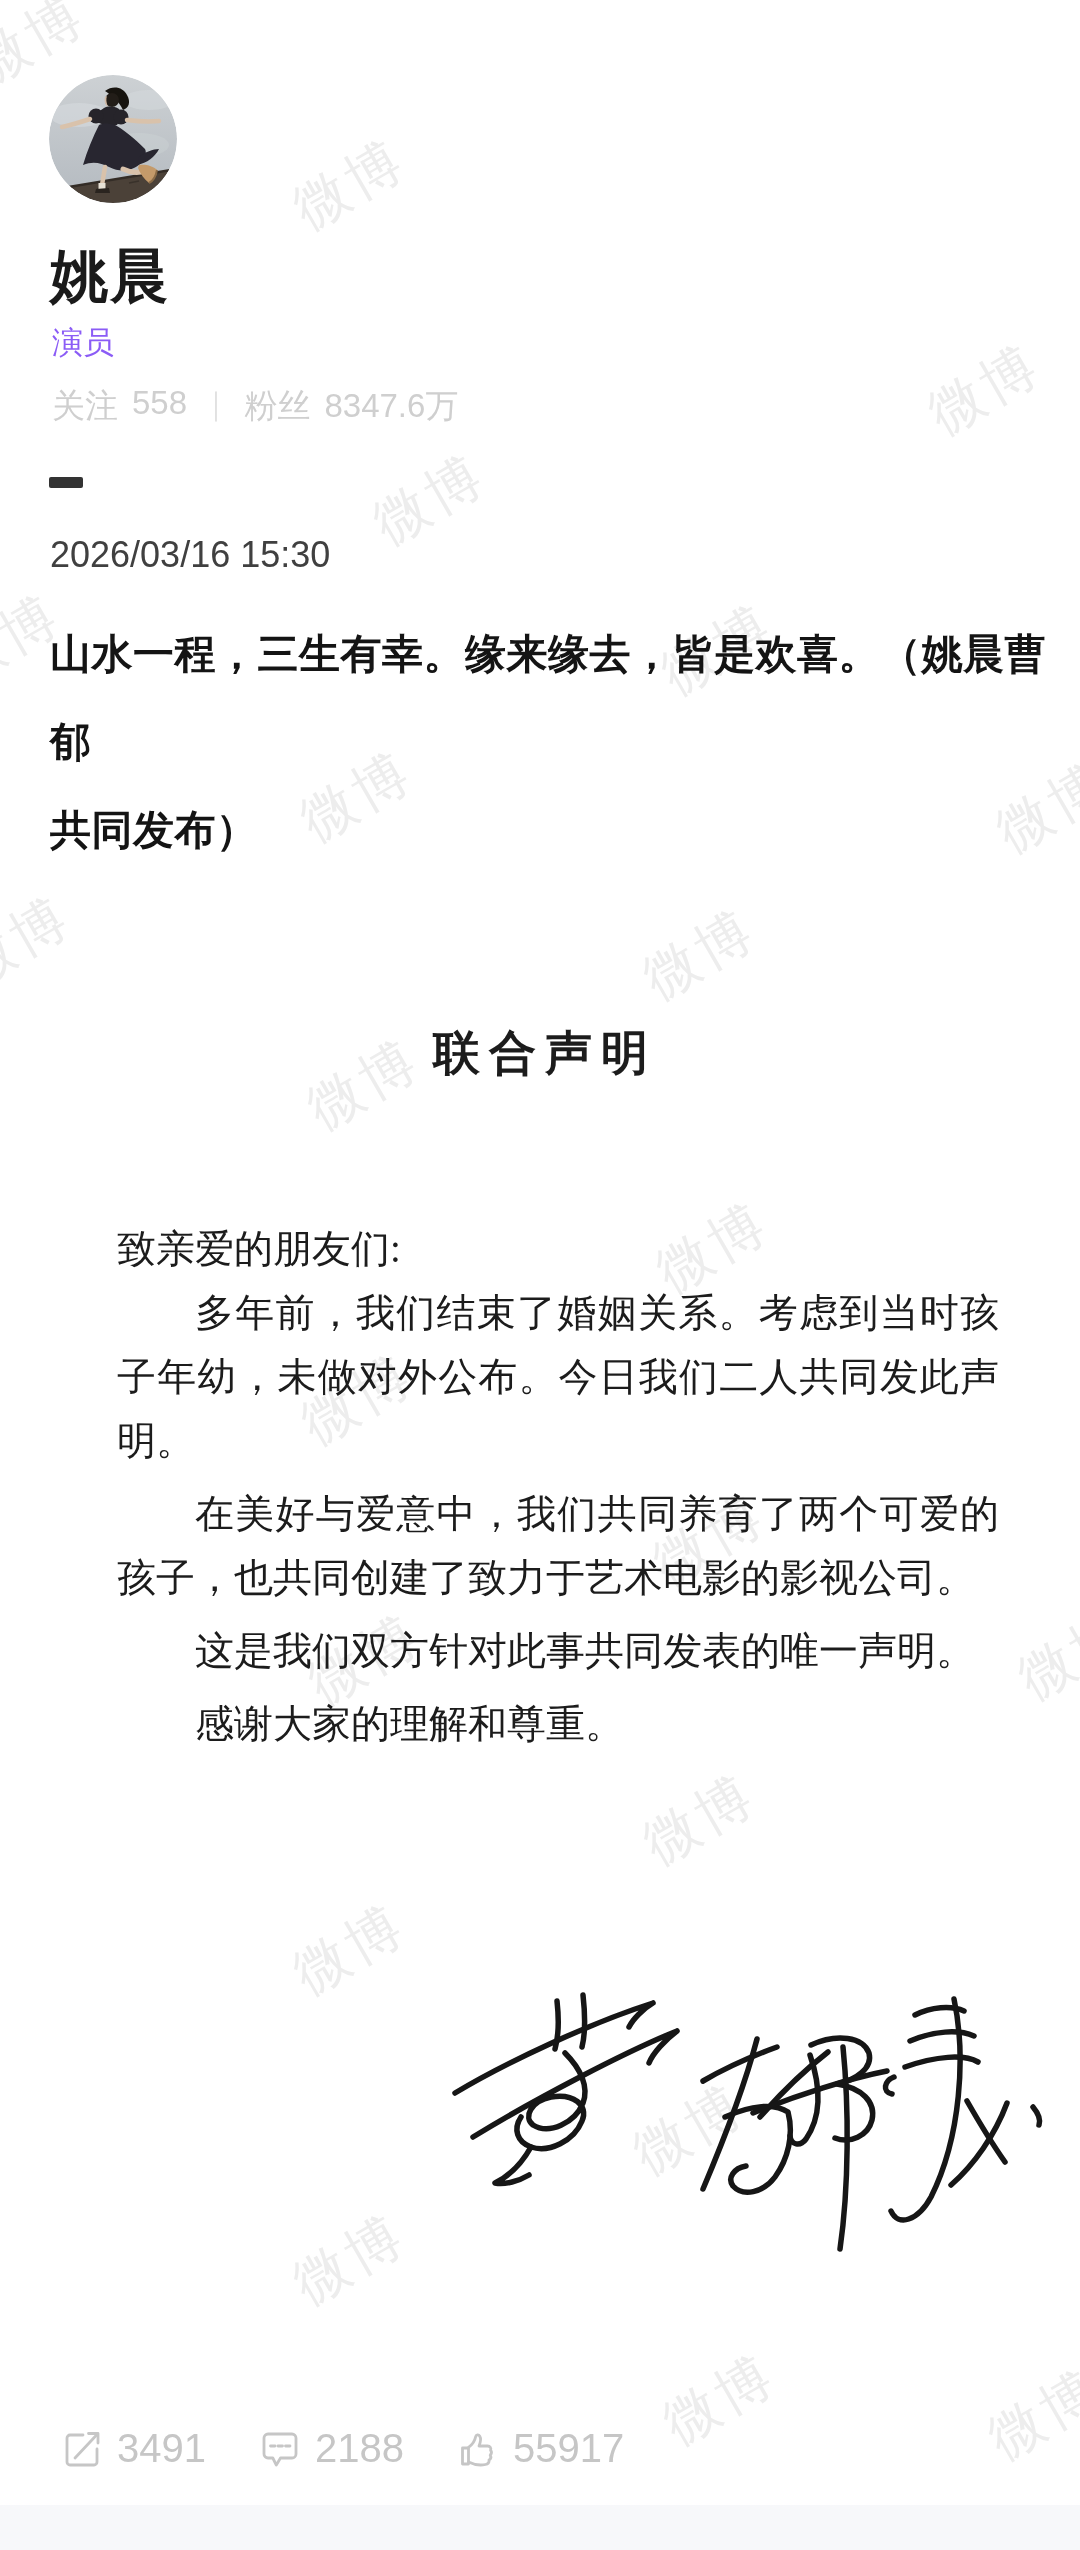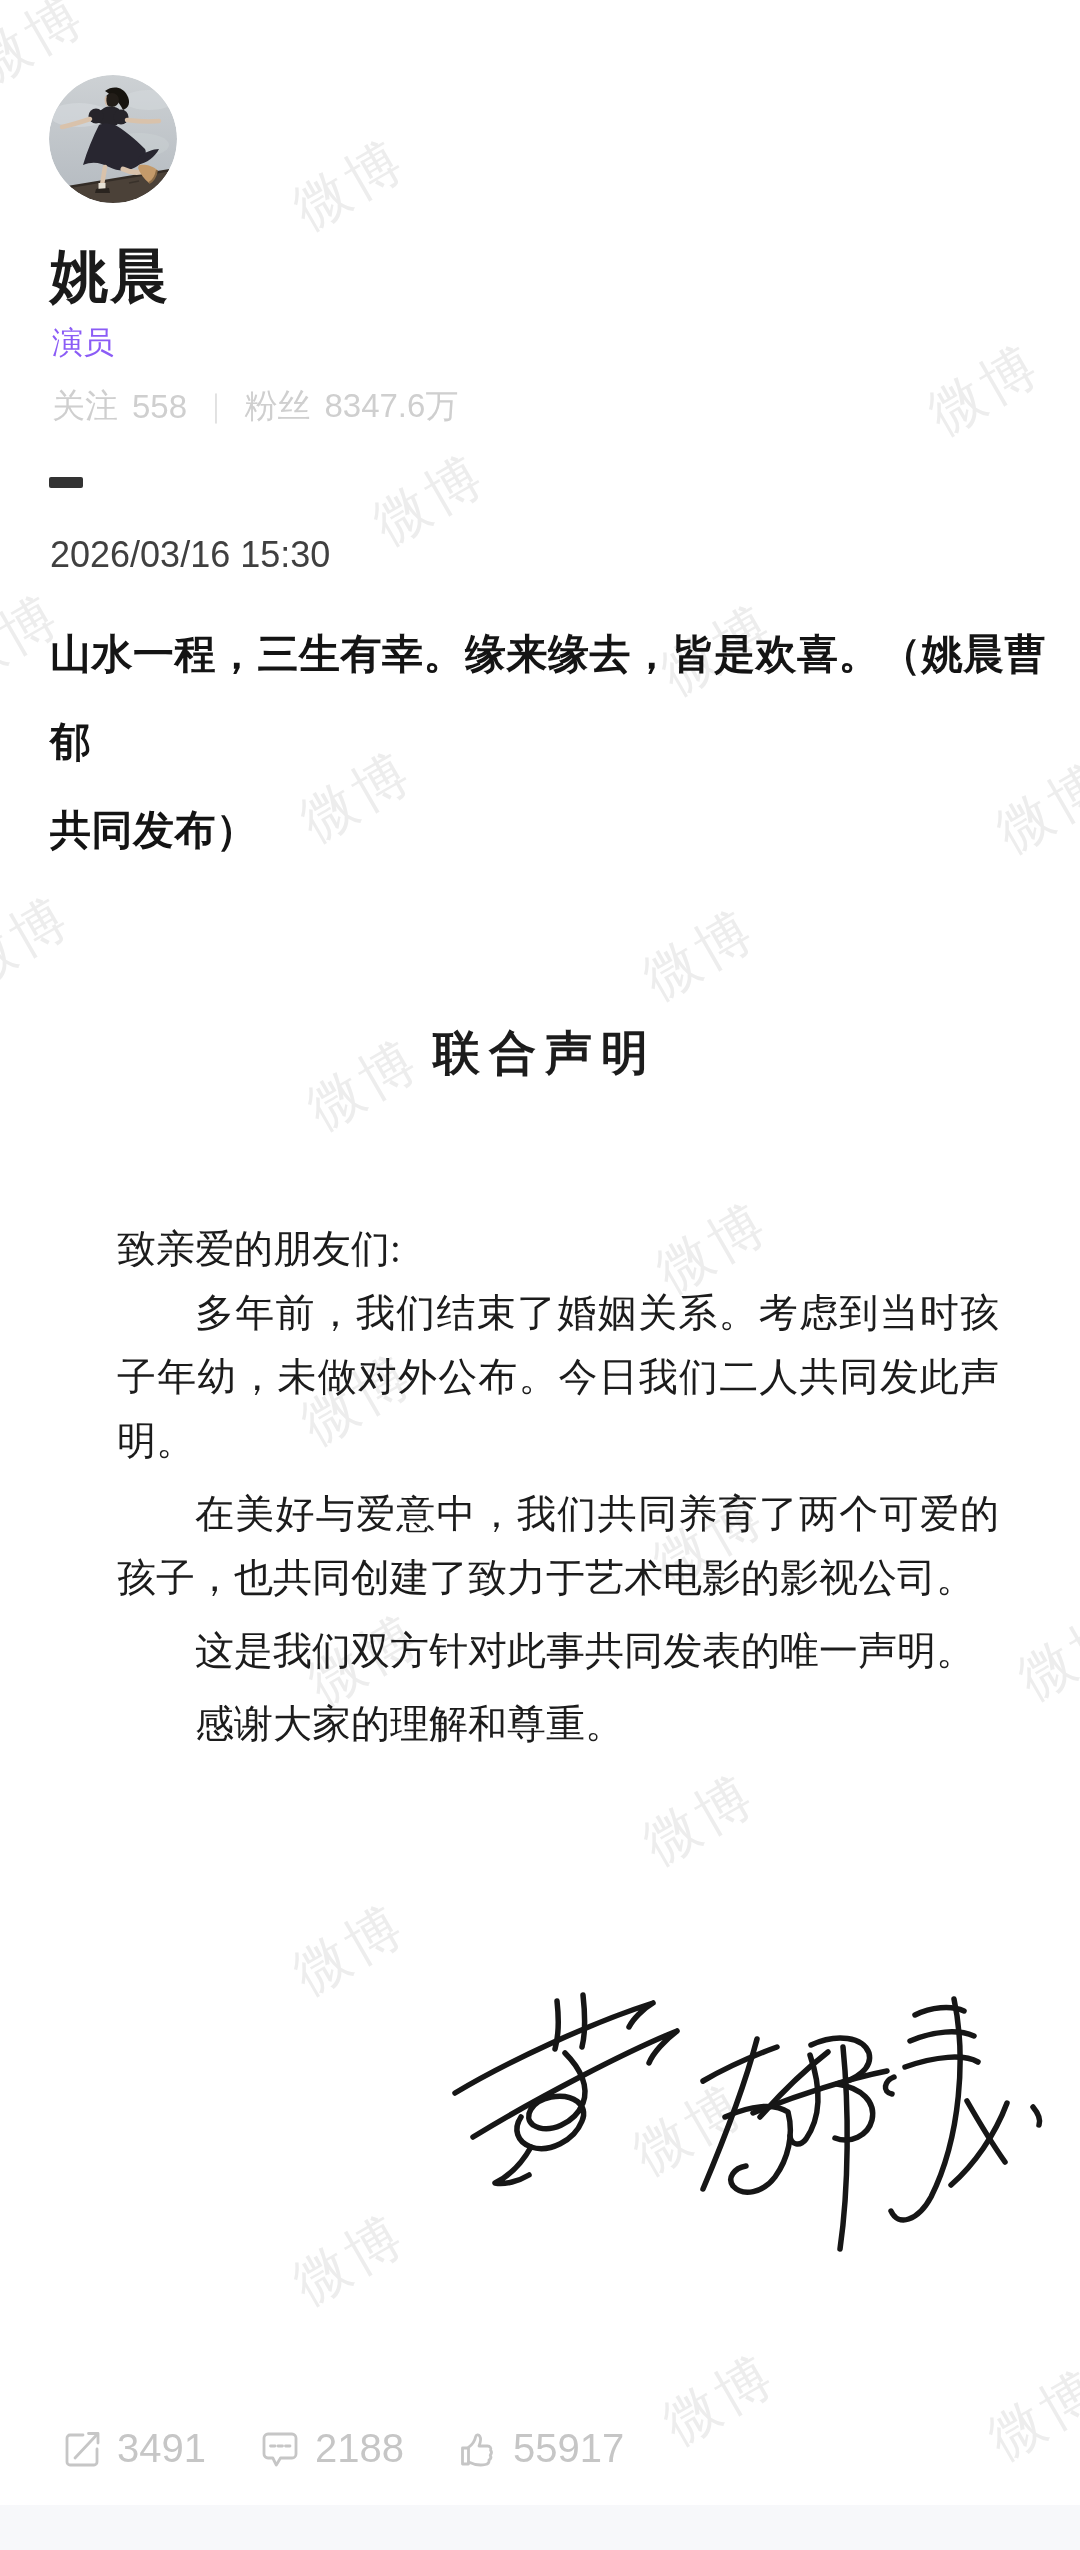--- a/index.html
+++ b/index.html
@@ -6,21 +6,21 @@
   .page{position:relative;width:1080px;height:2550px;background:#ffffff;overflow:hidden;
         font-family:"Liberation Sans","DejaVu Sans",sans-serif;}
   
   .wm-layer{position:absolute;inset:0;pointer-events:none;}
   .wm{position:absolute;transform:translate(-50%,-50%) rotate(-30deg);
       font-size:54px;color:#ededed;letter-spacing:5px;white-space:nowrap;font-weight:400;}
   
   .avatar{position:absolute;left:49px;top:75px;width:128px;height:128px;border-radius:50%;overflow:hidden;}
   .name{position:absolute;left:50px;top:238px;font-size:58px;font-weight:700;color:#1a1a1a;letter-spacing:2px;}
   .occupation{position:absolute;left:52px;top:322px;font-size:31px;color:#8b5cf6;}
-  .stats{position:absolute;left:52px;top:384px;font-size:33px;color:#cfcfcf;display:flex;align-items:center;gap:14px;}
+  .stats{position:absolute;left:52px;top:384px;font-size:33px;color:#cfcfcf;display:flex;align-items:flex-start;gap:14px;}
   .stats .sep{color:#e0e0e0;font-size:30px;}
   .dash{position:absolute;left:49px;top:477px;width:34px;height:11px;background:#333333;border-radius:2px;}
   .date{position:absolute;left:50px;top:534px;font-size:36px;color:#404040;}
   
   .post-text{position:absolute;left:50px;top:610px;width:1000px;font-size:41px;line-height:88px;
              font-weight:700;color:#141414;letter-spacing:0.5px;}
   
   .stmt{position:absolute;left:5px;top:940px;width:1080px;height:1460px;
         font-family:"Liberation Serif","DejaVu Serif",serif;color:#1c1c1c;}
   .stmt-title{position:absolute;left:0;top:82px;width:1080px;text-align:center;

